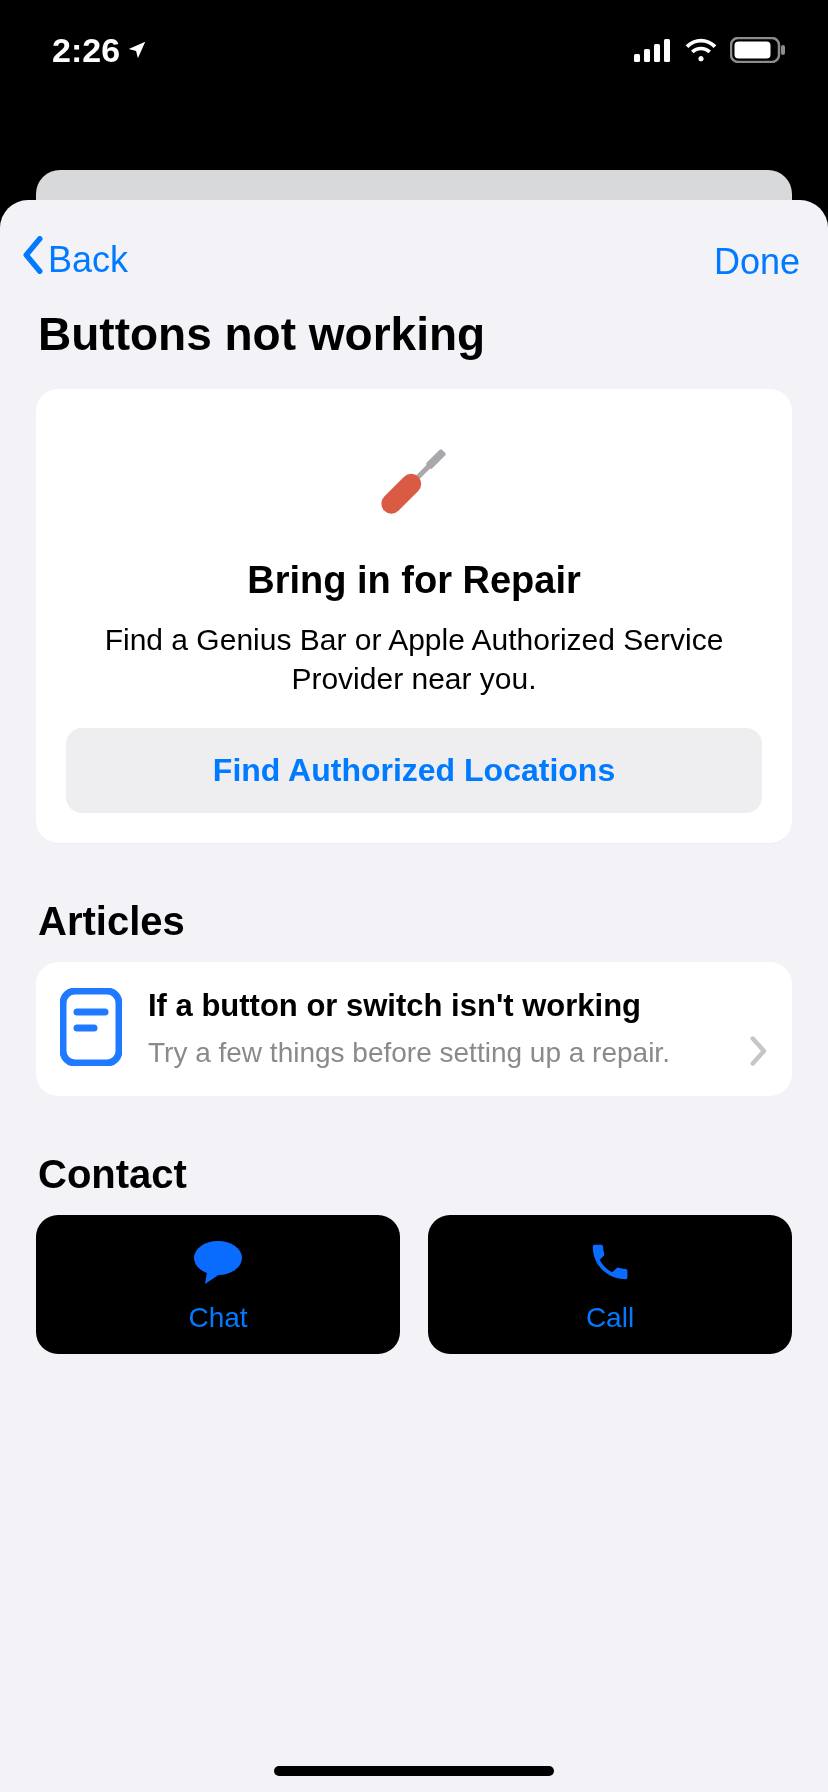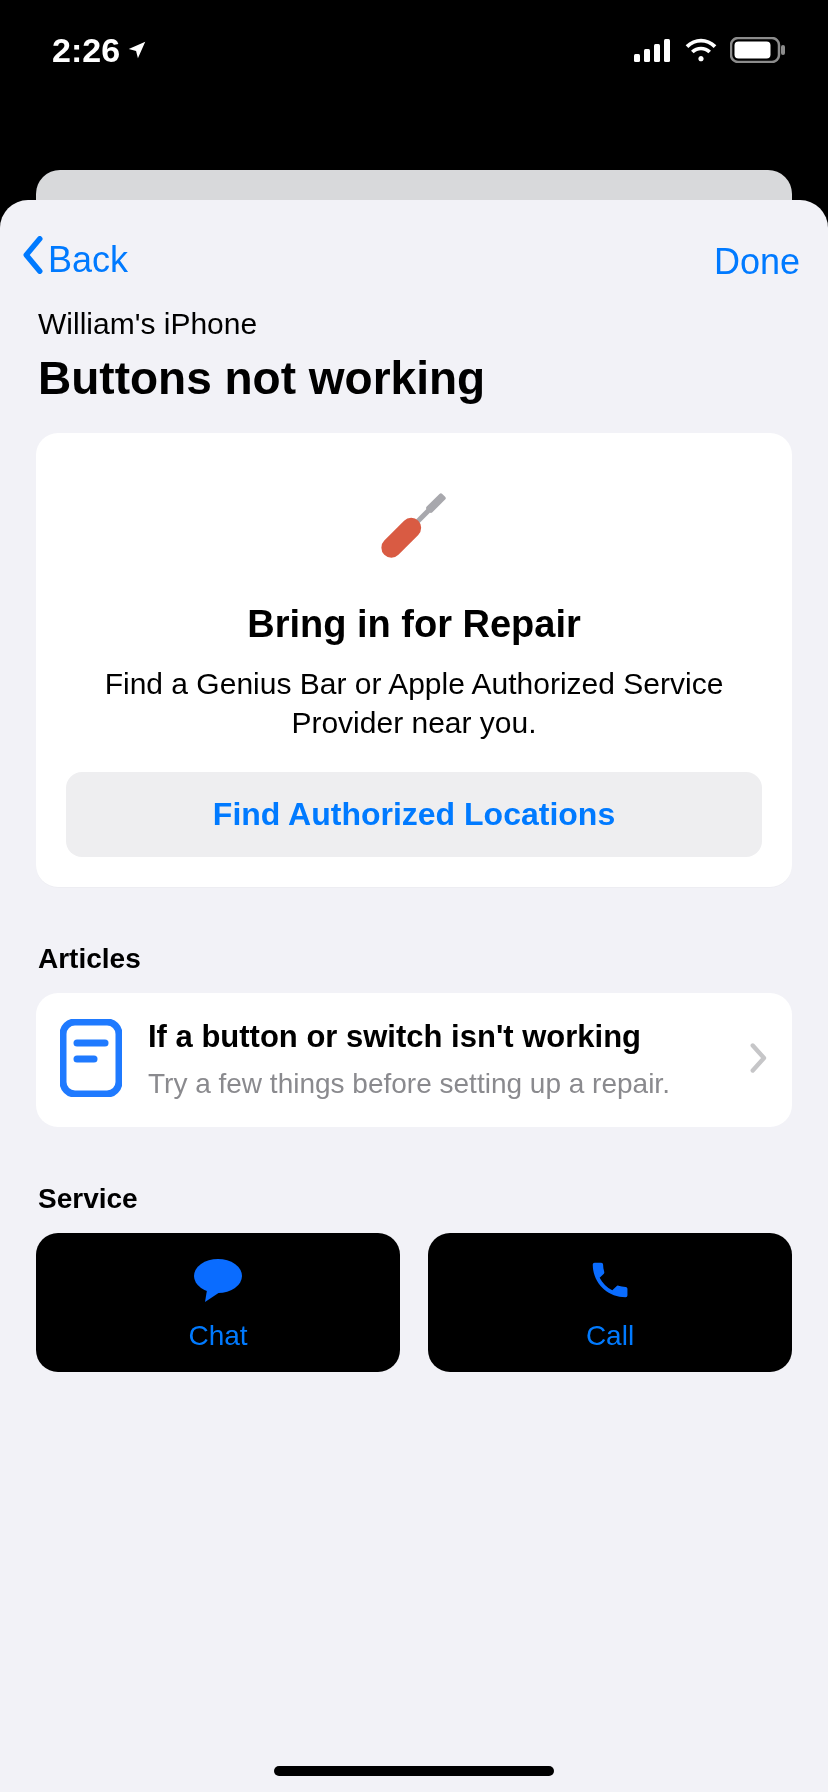--- a/index.html
+++ b/index.html
@@ -72,32 +72,32 @@
     background: #eeeef0;
     border-radius: 16px;
     padding: 24px 16px;
     font-size: 32px;
     font-weight: 600;
     color: #007aff;
     border:none;
   }
 
   .section-title {
-    font-size: 28px;
+    font-size: 40px;
     font-weight: 700;
     padding: 56px 38px 18px 38px;
     color:#000;
   }
 
   .article-row {
     background:#fff;
     border-radius:22px;
     margin:0 36px;
     display:flex;
-    align-items:center;
+    align-items:flex-end;
     padding:26px 24px;
     gap:26px;
   }
   .article-row .doc-icon { flex:0 0 auto; }
   .article-row .txt { flex:1 1 auto; }
   .article-row .txt .l1 { font-size:31px; font-weight:600; color:#000; margin-bottom:2px;}
   .article-row .txt .l2 { font-size:28px; color:#8a8a8e; line-height:1.25;margin-top:11px;}
   .article-row .chev { color:#c6c6c8; }
 
   .contact-grid {
@@ -174,21 +174,20 @@
         <svg width="26" height="38" viewBox="0 0 16 28" fill="none" stroke="#007aff" stroke-width="4" stroke-linecap="round" stroke-linejoin="round">
             <polyline points="13,2 3,14 13,26"></polyline>
           </svg>
       </span>
       <span>Back</span>
     </div>
     <div class="done">Done</div>
   </div>
 
   <div class="header">
-    <div class="subtitle">William's iPhone</div>
     <div class="title">Buttons not working</div>
   </div>
 
   <div class="card">
     <div class="repair-icon">
       <svg width="100" height="100" viewBox="0 0 100 100">
         <g transform="rotate(45 50 50)">
           <rect x="46" y="8" width="8" height="22" rx="2" fill="#a8a8ad"></rect>
           <rect x="47.5" y="28" width="5" height="18" fill="#a8a8ad"></rect>
           <rect x="40" y="44" width="20" height="48" rx="10" fill="#d95b43"></rect>
@@ -214,21 +213,21 @@
       <div class="l1">If a button or switch isn't working</div>
       <div class="l2">Try a few things before setting up a repair.</div>
     </div>
     <div class="chev">
       <svg width="18" height="30" viewBox="0 0 14 24" fill="none" stroke="#c6c6c8" stroke-width="3.5" stroke-linecap="round" stroke-linejoin="round">
           <polyline points="2,2 11,12 2,22"></polyline>
         </svg>
     </div>
   </div>
 
-  <div class="section-title">Service</div>
+  <div class="section-title">Contact</div>
 
   <div class="contact-grid">
     <div class="contact-card">
       <span>
         <svg width="52" height="46" viewBox="0 0 52 46">
           <ellipse cx="26" cy="19" rx="24" ry="17" fill="#0a6cff"></ellipse>
           <path d="M15 33 L13 45 L28 35 Z" fill="#0a6cff"></path>
         </svg>
       </span>
       <span>Chat</span>

